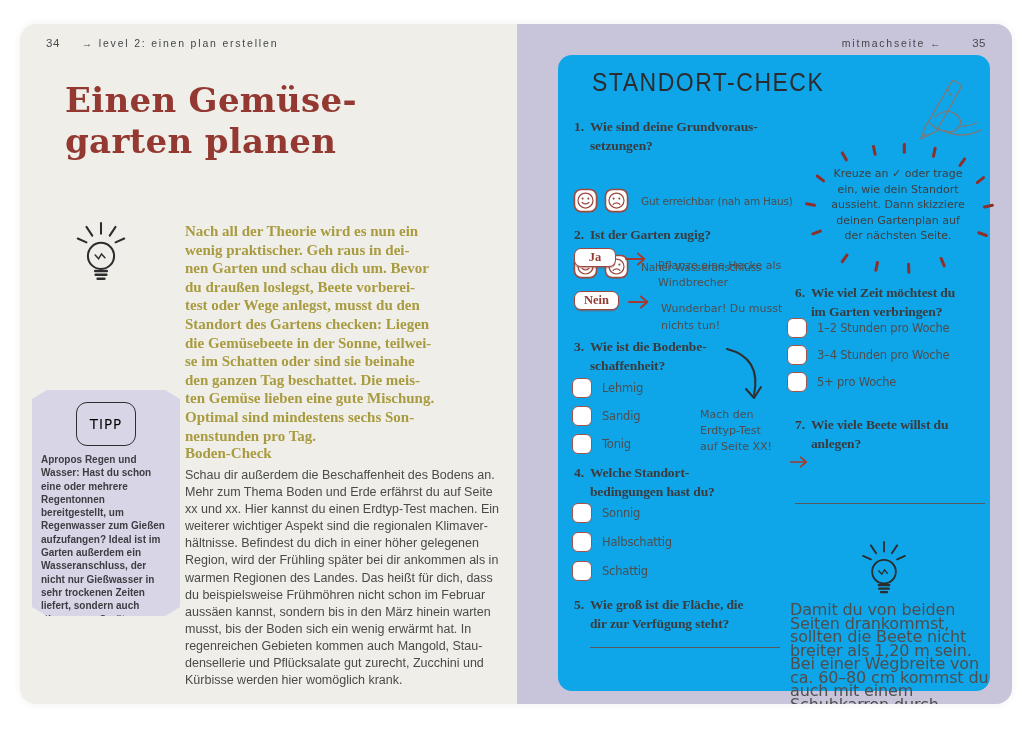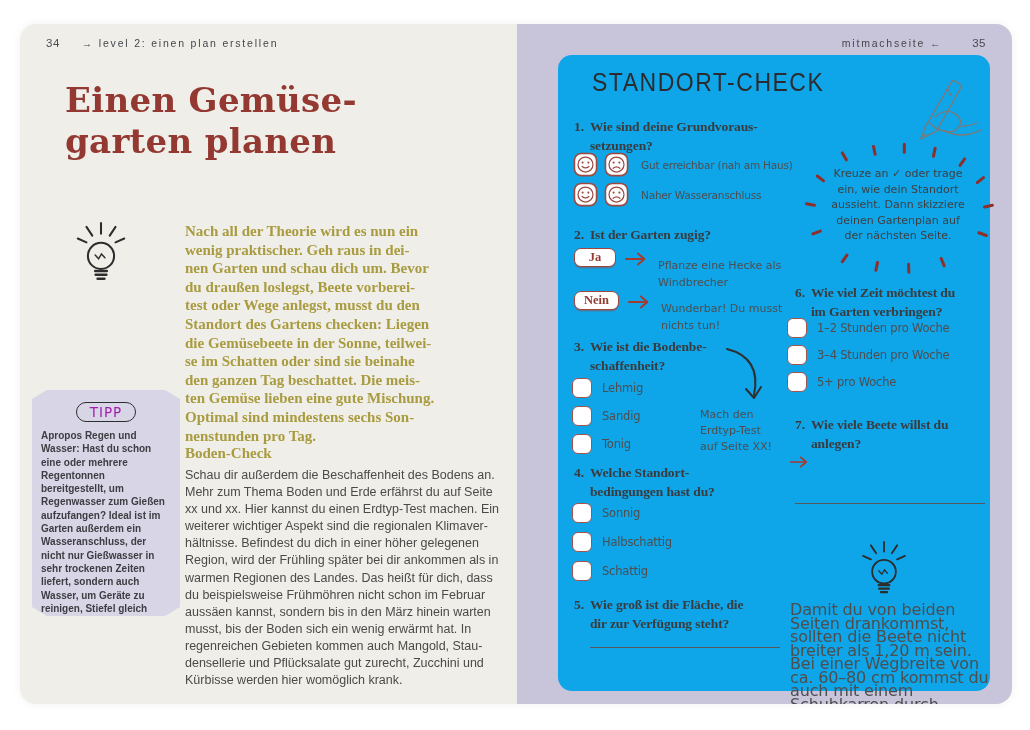--- a/index.html
+++ b/index.html
@@ -22,22 +22,22 @@
   #ttl{left:45px;top:56px;font-family:"DejaVu Serif",serif;font-weight:700;font-size:34px;
        line-height:1.22;color:#943931;white-space:pre-line;letter-spacing:0.3px;}
   #mnote{left:8px;top:248px;width:162px;font-size:11px;line-height:1.5;letter-spacing:-0.1px;}
   .handw{font-family:"DejaVu Sans",sans-serif;color:#4e4e4e;}
   .preline{white-space:pre-line;}
   .nowrap{white-space:nowrap;}
 
   #tipbox{left:12px;top:366px;width:148px;height:226px;background:#d8d6e6;
           clip-path:polygon(10% 0,90% 0,100% 4%,100% 96%,90% 100%,10% 100%,0 96%,0 4%);
           padding:12px 9px 8px 9px;box-sizing:border-box;text-align:center;}
-  #tiplabel{display:inline-block;border:1.6px solid #2e2e2e;border-radius:11px;padding:1px 13px;
-            font-family:"DejaVu Sans",sans-serif;font-size:13.5px;letter-spacing:1px;color:#a21caf;
+  #tiplabel{display:inline-block;border:1.6px solid #2e2e2e;border-radius:11px;padding:13px 13px;
+            font-family:"DejaVu Sans",sans-serif;font-size:13.5px;letter-spacing:1px;color:#000000;
             background:#d8d6e6;margin-bottom:7px;}
   #tiptext{font-size:10px;line-height:1.33;font-weight:700;color:#3c3d42;text-align:left;}
 
   #intro{left:165px;top:198px;width:330px;font-family:"Liberation Serif",serif;font-weight:700;
          font-size:15px;line-height:18.6px;color:#a99b3f;white-space:pre-line;}
   #bheading{left:165px;top:421px;font-family:"Liberation Serif",serif;font-weight:700;
             font-size:15px;color:#a99b3f;}
   #btext{left:165px;top:443px;width:332px;font-size:12.5px;line-height:17.1px;color:#4a4a48;
          white-space:pre-line;}
 
@@ -51,21 +51,21 @@
   .qtext{white-space:pre-line;}
 
   
   .col{display:flex;flex-direction:column;}
   .orow{display:flex;align-items:center;gap:10px;}
   .cb{width:20px;height:20px;border:1.7px solid #a3534a;border-radius:6px;background:#fff;
       box-sizing:border-box;flex:0 0 auto;}
   .olabel{font-size:11.5px;letter-spacing:-0.2px;}
 
   
-  .srow{display:flex;align-items:center;gap:6px;}
+  .srow{display:flex;align-items:center;gap:6px;margin-top:36px;}
   .face{width:25px;height:25px;flex:0 0 auto;}
   .srlabel{font-size:10.5px;letter-spacing:-0.2px;margin-left:6px;}
 
   
   .ynrow{display:flex;align-items:flex-start;gap:9px;}
   .chip{border:1.6px solid #9c463d;border-radius:7px;padding:1px 9px;min-width:22px;text-align:center;
         font-family:"Liberation Serif",serif;font-weight:700;font-size:12.5px;color:#943a31;
         background:#fff;box-shadow:0 1.5px 0 rgba(156,70,61,.45);}
   .ynnote{font-size:11px;line-height:1.5;margin-top:10px;}
 

